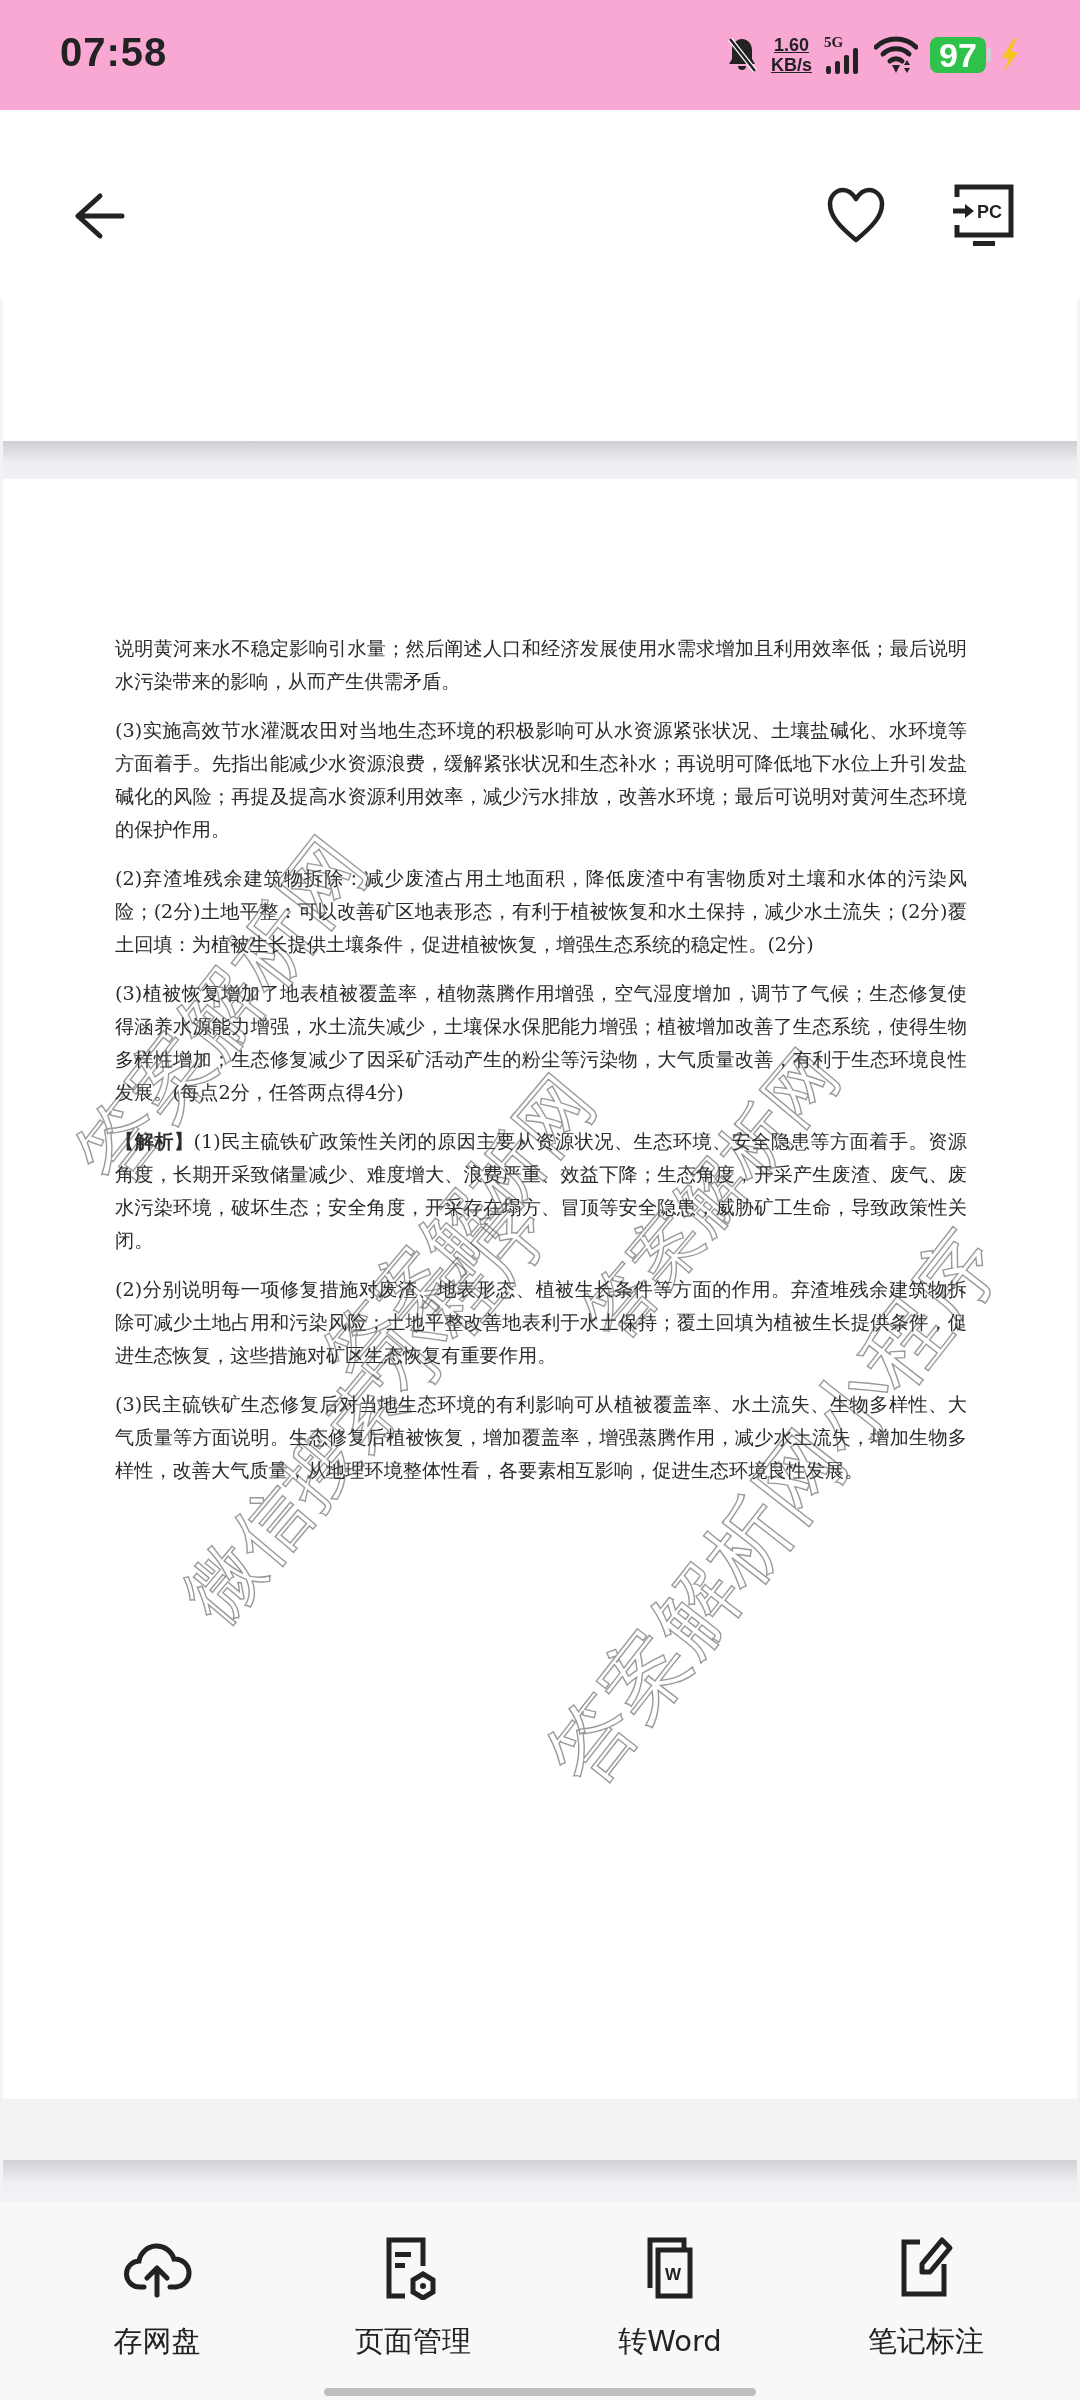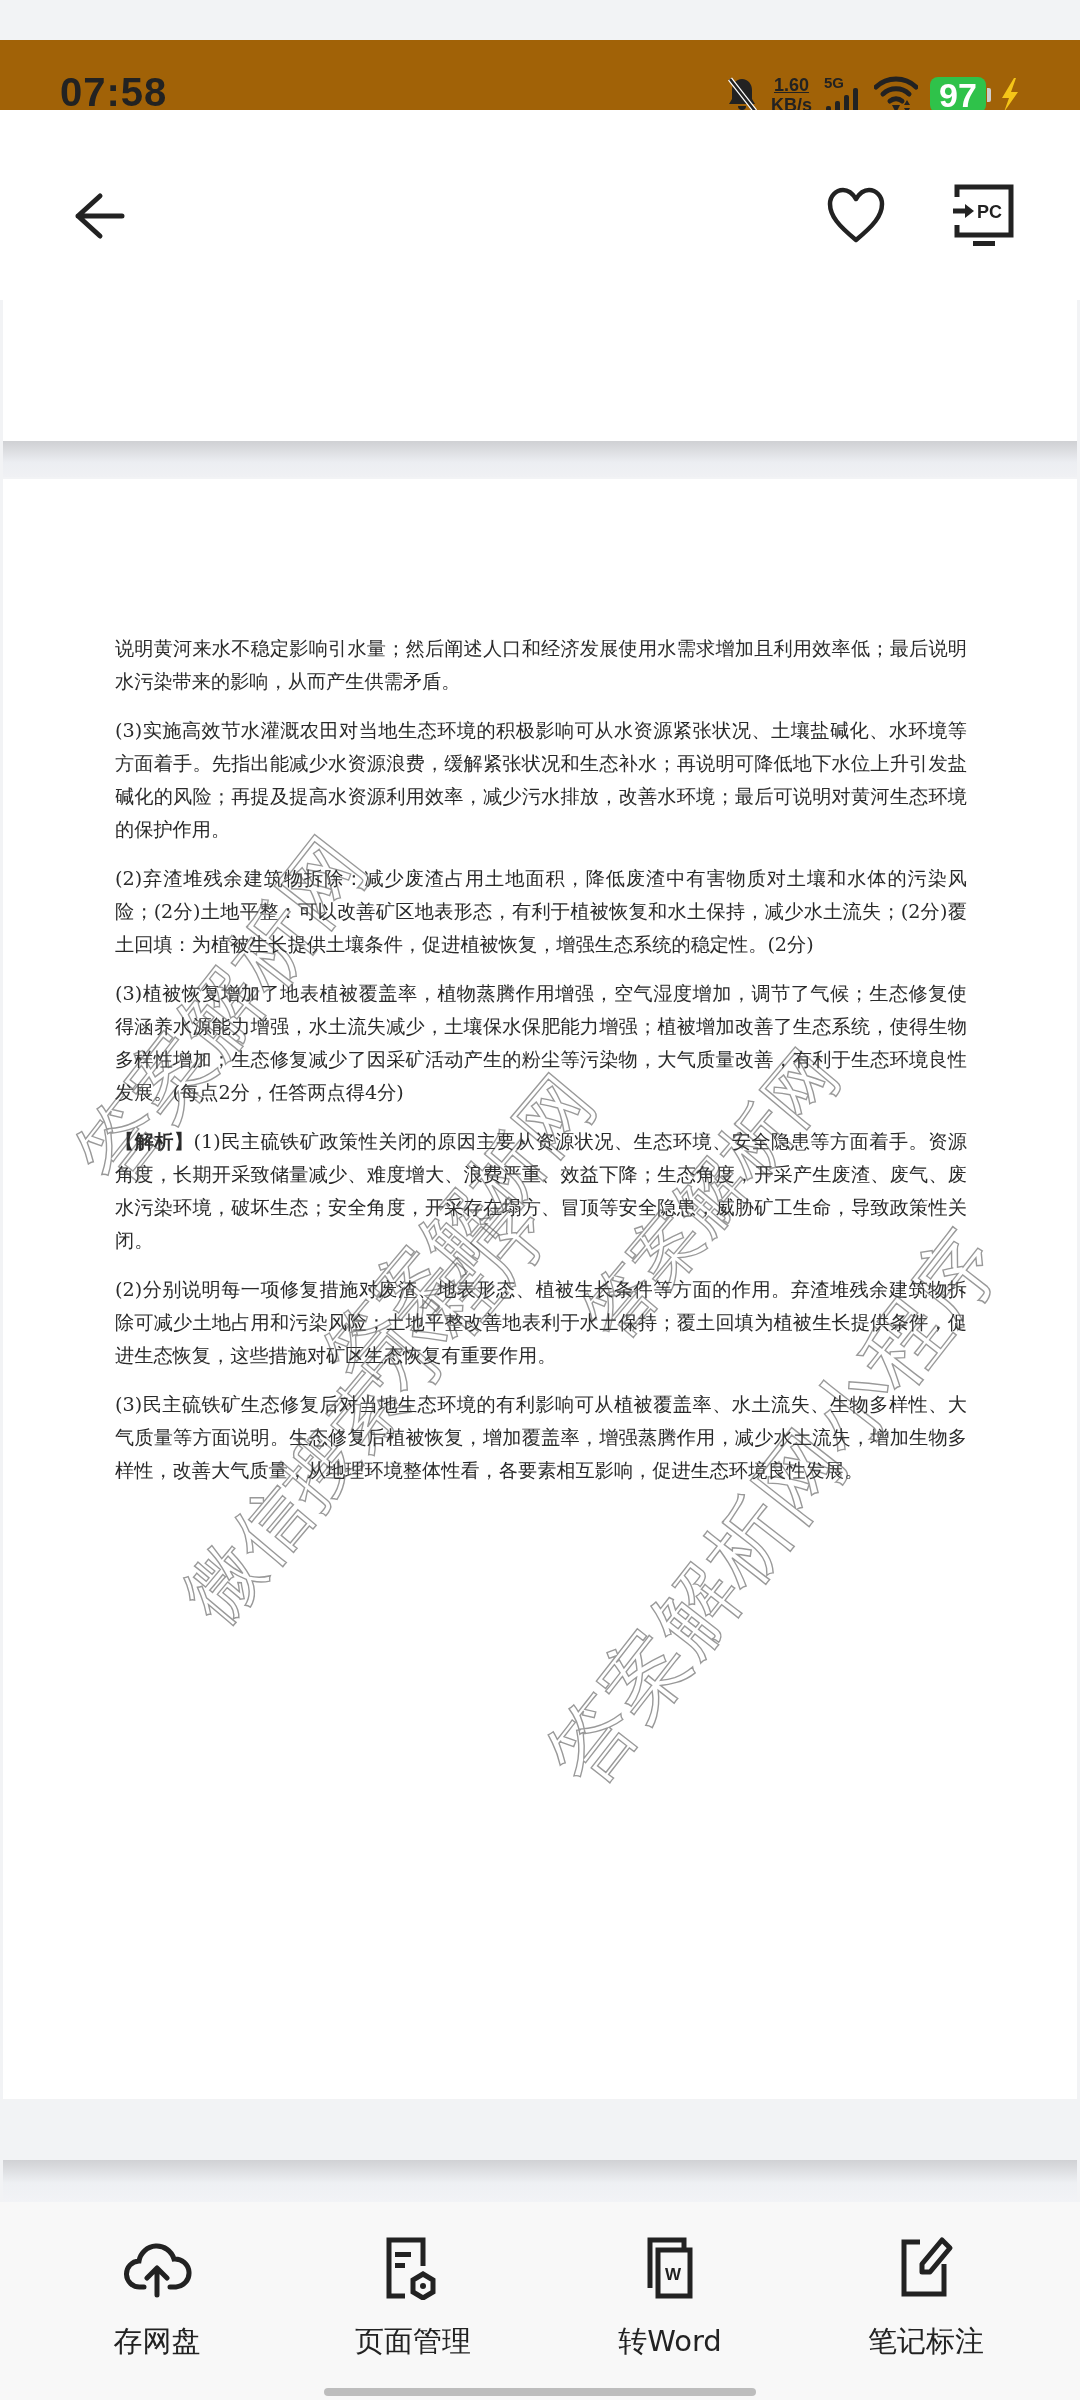--- a/index.html
+++ b/index.html
@@ -1,25 +1,25 @@
 <!DOCTYPE html>
 <html><head>
 <meta charset="utf-8">
 <style>
   * { box-sizing: border-box; margin: 0; padding: 0; }
   html, body { width: 1080px; height: 2400px; overflow: hidden; background: #f2f3f5; }
   body { position: relative; font-family: "DejaVu Sans", "Liberation Sans", sans-serif; color: #1f1f1f; }
 
   
-  .status-bar { position: absolute; left: 0; top: 0; width: 1080px; height: 110px; background: #a16207; margin-top: 40px; }
+  .status-bar { position: absolute; left: 0; top: 0; width: 1080px; height: 110px; background: #f9a8d4; }
   .status-time { position: absolute; left: 60px; top: 30px; font-size: 40px; font-weight: bold; color: #222; letter-spacing: 1px; font-family: "Liberation Sans", sans-serif; }
   .status-right { position: absolute; right: 58px; top: 34px; display: flex; align-items: center; gap: 12px; }
   .net-speed { display: flex; flex-direction: column; align-items: center; line-height: 20px; font-size: 18px; font-weight: bold; color: #222; font-family: "Liberation Sans", sans-serif; text-decoration: underline; }
   .sig { position: relative; width: 38px; height: 42px; }
-  .sig .lbl { position: absolute; left: 0; top: 0; font-size: 15px; font-weight: bold; font-family: Liberation Sans, sans-serif; color:#222; }
+  .sig .lbl { position: absolute; left: 0; top: 0; font-size: 15px; font-weight: bold; font-family: Liberation Serif, serif; color:#222; }
   .sig .bar { position: absolute; bottom: 2px; width: 5px; background: #222; border-radius: 2px; }
   .battery { width: 56px; height: 36px; background: #2fc24a; border-radius: 8px; color: #fff; font-weight: bold; font-size: 34px; display: flex; align-items: center; justify-content: center; font-family: "Liberation Sans", sans-serif; position: relative; text-align: center; }
   .battery::after { content: ""; position: absolute; right: -5px; top: 11px; width: 4px; height: 14px; background: #cfcfcf; border-radius: 0 2px 2px 0; }
 
   
   .app-bar { position: absolute; left: 0; top: 110px; width: 1080px; height: 190px; background: #ffffff; }
   .icon-btn { position: absolute; display: flex; align-items: center; justify-content: center; }
 
   
   .doc-viewport { position: absolute; left: 0; top: 300px; width: 1080px; height: 1860px; background: #f2f3f5; overflow: hidden; }

